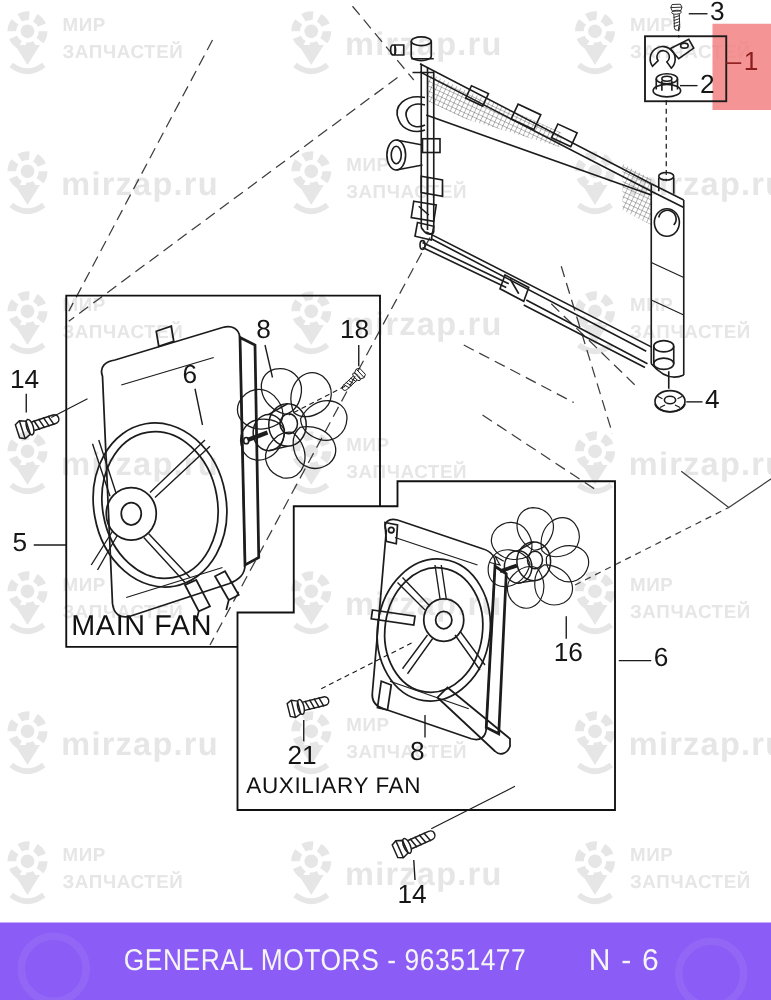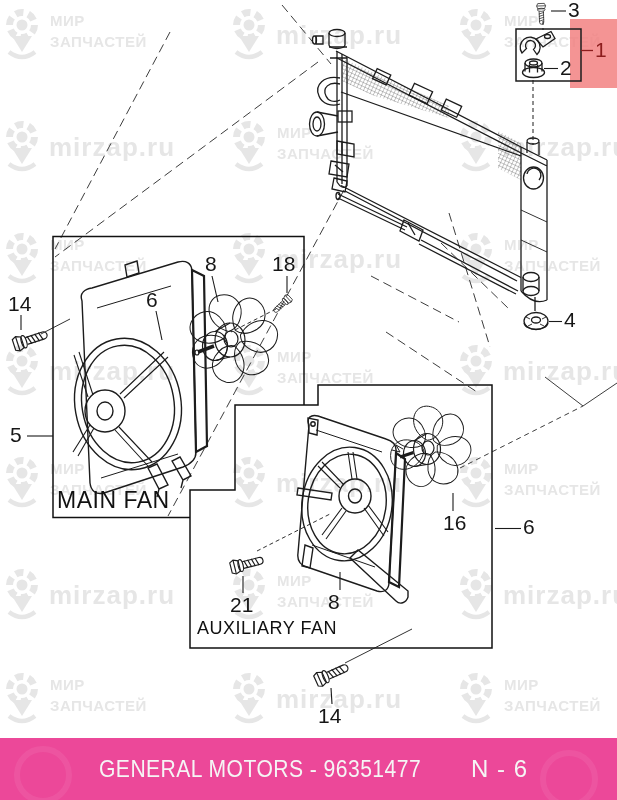--- a/index.html
+++ b/index.html
@@ -454,19 +454,19 @@
       <div class="callout" style="left: 318px; top: 706px; color: rgb(22, 22, 22);">14</div>
       <div class="callout" style="left: 523px; top: 517px; color: rgb(22, 22, 22);">6</div>
       <div class="callout" style="left: 328px; top: 592px; color: rgb(22, 22, 22);">8</div>
       <div class="callout" style="left: 443px; top: 513px; color: rgb(22, 22, 22);">16</div>
       <div class="callout" style="left: 230px; top: 595px; color: rgb(22, 22, 22);">21</div>
     </div>
 
   <div class="group-label" id="lbl-main">MAIN FAN</div>
   <div class="group-label" id="lbl-aux">AUXILIARY FAN</div>
 
-  <div class="footer" style="background: #ec4899; color: rgb(245, 245, 245);">
+  <div class="footer" style="background: #8b5cf6; color: rgb(245, 245, 245);">
     <div class="ghost" style="left:14px;top:8px;width:46px;height:46px;"></div>
     <div class="ghost" style="left:540px;top:12px;width:46px;height:46px;"></div>
     <span id="footer-left">GENERAL MOTORS - 96351477</span>
     <span id="footer-right">N - 6</span>
   </div>
 </div>
 
 </body></html>

